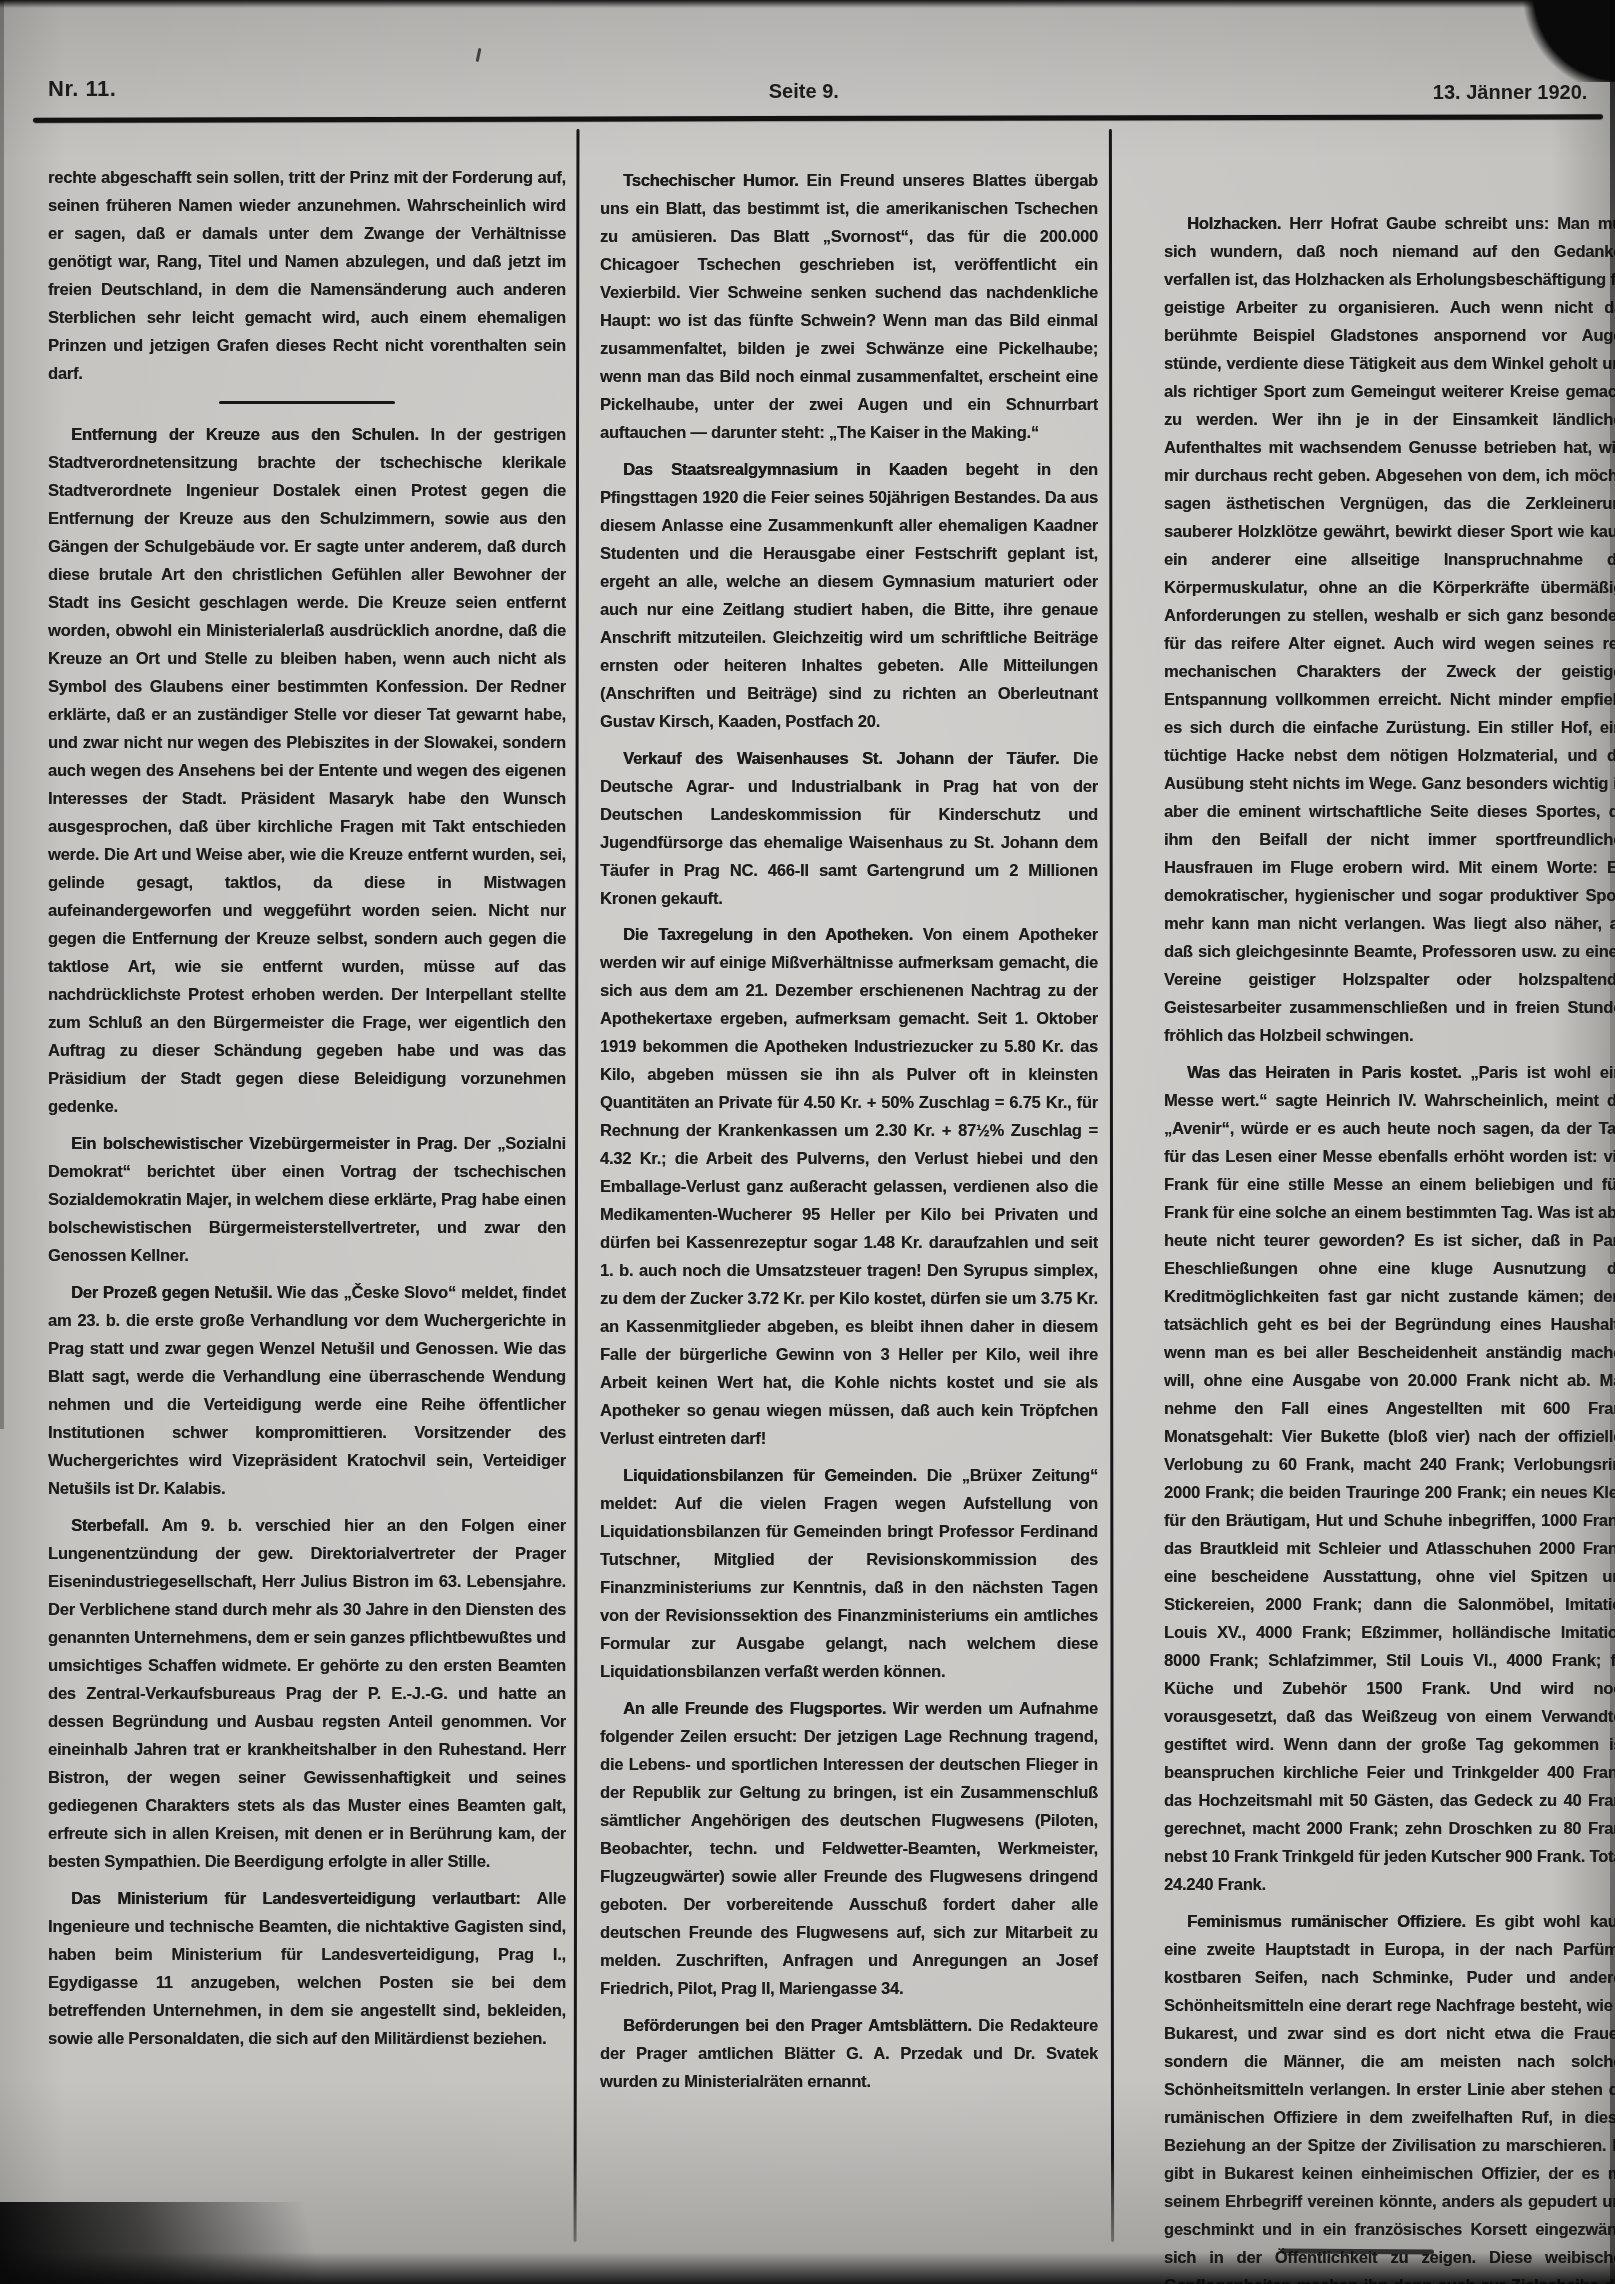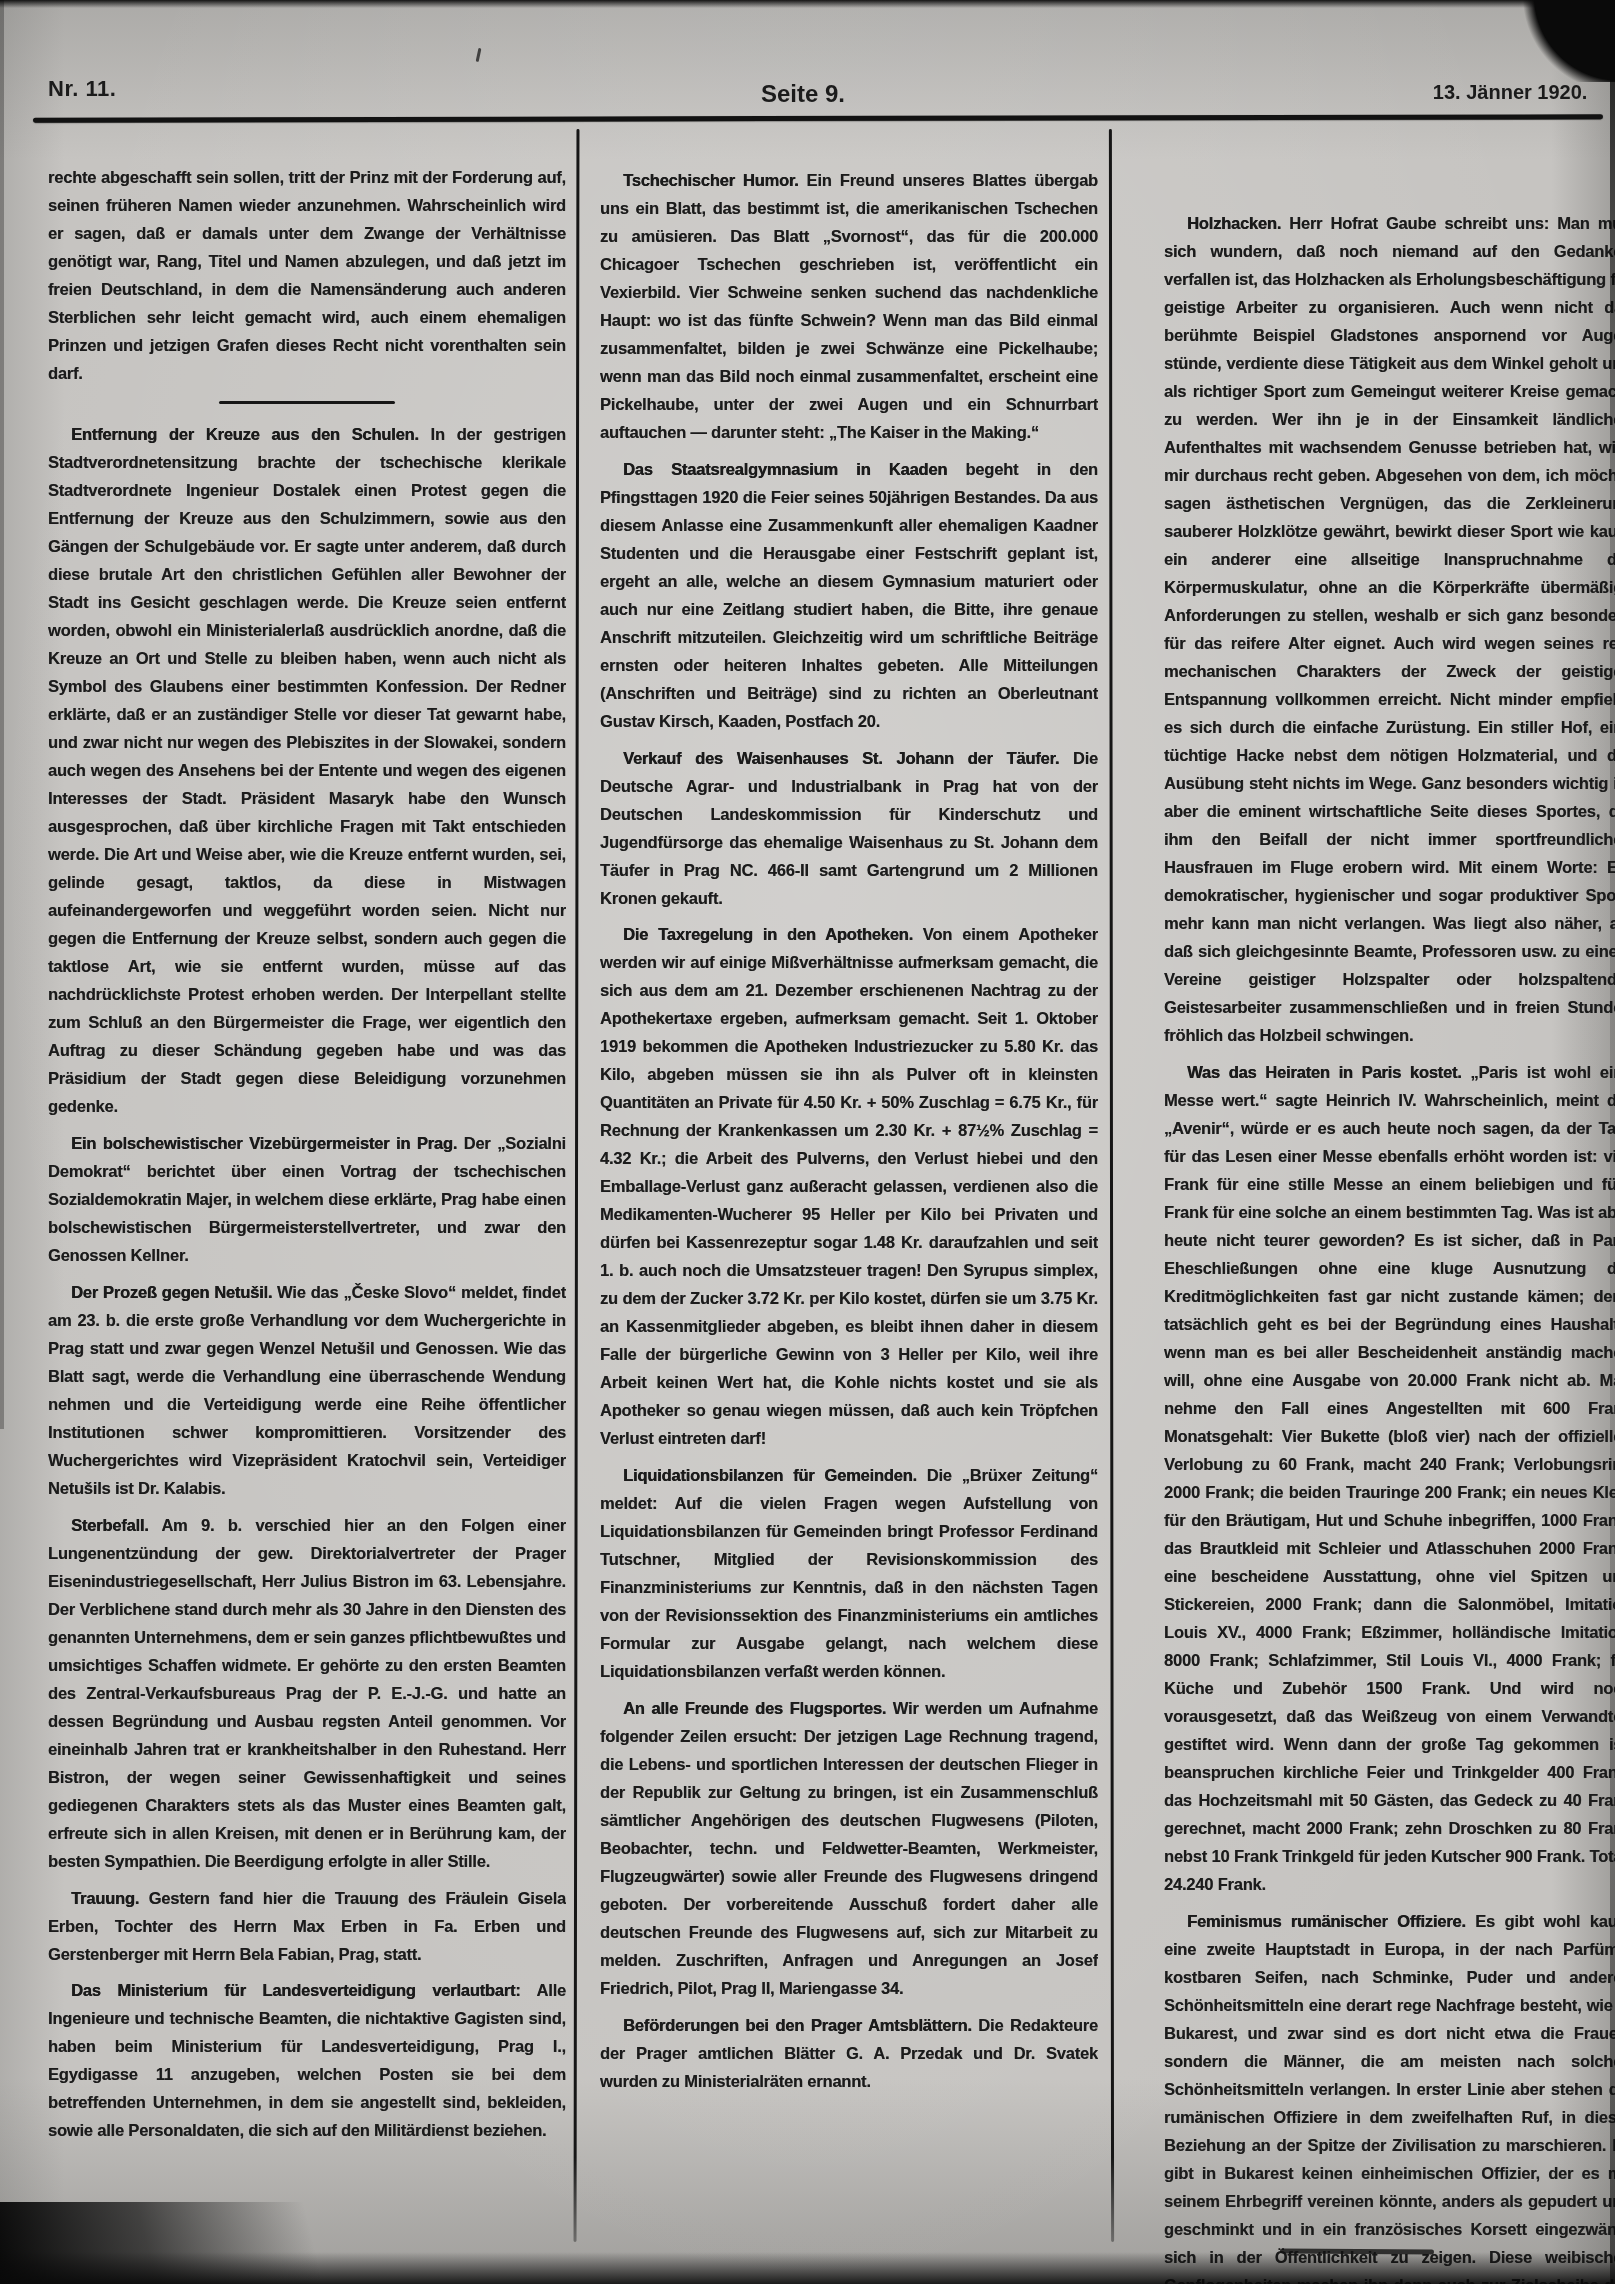--- a/index.html
+++ b/index.html
@@ -11,21 +11,21 @@
     background-image:
       radial-gradient(ellipse at 50% 38%, rgba(255,255,255,0.20), rgba(255,255,255,0) 72%),
       linear-gradient(to bottom, rgba(110,110,108,0.30), rgba(0,0,0,0) 7%, rgba(0,0,0,0) 91%, rgba(70,70,68,0.30)),
       linear-gradient(to right, rgba(95,95,93,0.22), rgba(0,0,0,0) 4%, rgba(0,0,0,0) 96%, rgba(60,60,58,0.28));
     font-family:Liberation Sans, sans-serif;
     color:#1b1b1b;
   }
   
   .hdr{position:absolute;top:76px;font-weight:bold;white-space:nowrap;}
   #issue{left:48px;font-size:22px;letter-spacing:0.5px;}
-  #pagelabel{left:50%;transform:translateX(-56%);font-size:24px;top:80px;}
+  #pagelabel{left:50%;transform:translateX(-56%);font-size:20px;top:80px;}
   #dateline{right:28.6px;font-size:20px;top:81px;margin-left:29px;}
   #headrule{
     position:absolute;left:33px;top:116px;width:1570px;height:5px;
     background:#121212;border-radius:2.7px;transform:rotate(-0.12deg);
     box-shadow:0 0.5px 1.1px rgba(0,0,0,0.5);
   }
   
   .col{
     position:absolute;top:163px;height:2093px;overflow:hidden;
     font-size:16.5px;line-height:28px;font-weight:700;
@@ -81,21 +81,20 @@
   <div class="vsep" id="vsep1"></div>
   <div class="vsep" id="vsep2"></div>
 
   <div class="col" id="col1">
       <p class="article cont">rechte abgeschafft sein sollen, tritt der Prinz mit der Forderung auf, seinen früheren Namen wieder anzunehmen. Wahrscheinlich wird er sagen, daß er damals unter dem Zwange der Verhältnisse genötigt war, Rang, Titel und Namen abzulegen, und daß jetzt im freien Deutschland, in dem die Namensänderung auch anderen Sterblichen sehr leicht gemacht wird, auch einem ehemaligen Prinzen und jetzigen Grafen dieses Recht nicht vorenthalten sein darf.</p>
       <div class="rule"></div>
       <p class="article"><span class="headline">Entfernung der Kreuze aus den Schulen. </span>In der gestrigen Stadtverordnetensitzung brachte der tschechische klerikale Stadtverordnete Ingenieur Dostalek einen Protest gegen die Entfernung der Kreuze aus den Schulzimmern, sowie aus den Gängen der Schulgebäude vor. Er sagte unter anderem, daß durch diese brutale Art den christlichen Gefühlen aller Bewohner der Stadt ins Gesicht geschlagen werde. Die Kreuze seien entfernt worden, obwohl ein Ministerialerlaß ausdrücklich anordne, daß die Kreuze an Ort und Stelle zu bleiben haben, wenn auch nicht als Symbol des Glaubens einer bestimmten Konfession. Der Redner erklärte, daß er an zuständiger Stelle vor dieser Tat gewarnt habe, und zwar nicht nur wegen des Plebiszites in der Slowakei, sondern auch wegen des Ansehens bei der Entente und wegen des eigenen Interesses der Stadt. Präsident Masaryk habe den Wunsch ausgesprochen, daß über kirchliche Fragen mit Takt entschieden werde. Die Art und Weise aber, wie die Kreuze entfernt wurden, sei, gelinde gesagt, taktlos, da diese in Mistwagen aufeinandergeworfen und weggeführt worden seien. Nicht nur gegen die Entfernung der Kreuze selbst, sondern auch gegen die taktlose Art, wie sie entfernt wurden, müsse auf das nachdrücklichste Protest erhoben werden. Der Interpellant stellte zum Schluß an den Bürgermeister die Frage, wer eigentlich den Auftrag zu dieser Schändung gegeben habe und was das Präsidium der Stadt gegen diese Beleidigung vorzunehmen gedenke.</p>
       <p class="article"><span class="headline">Ein bolschewistischer Vizebürgermeister in Prag. </span>Der „Sozialni Demokrat“ berichtet über einen Vortrag der tschechischen Sozialdemokratin Majer, in welchem diese erklärte, Prag habe einen bolschewistischen Bürgermeisterstellvertreter, und zwar den Genossen Kellner.</p>
       <p class="article"><span class="headline">Der Prozeß gegen Netušil. </span>Wie das „Česke Slovo“ meldet, findet am 23. b. die erste große Verhandlung vor dem Wuchergerichte in Prag statt und zwar gegen Wenzel Netušil und Genossen. Wie das Blatt sagt, werde die Verhandlung eine überraschende Wendung nehmen und die Verteidigung werde eine Reihe öffentlicher Institutionen schwer kompromittieren. Vorsitzender des Wuchergerichtes wird Vizepräsident Kratochvil sein, Verteidiger Netušils ist Dr. Kalabis.</p>
       <p class="article"><span class="headline">Sterbefall. </span>Am 9. b. verschied hier an den Folgen einer Lungenentzündung der gew. Direktorialvertreter der Prager Eisenindustriegesellschaft, Herr Julius Bistron im 63. Lebensjahre. Der Verblichene stand durch mehr als 30 Jahre in den Diensten des genannten Unternehmens, dem er sein ganzes pflichtbewußtes und umsichtiges Schaffen widmete. Er gehörte zu den ersten Beamten des Zentral-Verkaufsbureaus Prag der P. E.-J.-G. und hatte an dessen Begründung und Ausbau regsten Anteil genommen. Vor eineinhalb Jahren trat er krankheitshalber in den Ruhestand. Herr Bistron, der wegen seiner Gewissenhaftigkeit und seines gediegenen Charakters stets als das Muster eines Beamten galt, erfreute sich in allen Kreisen, mit denen er in Berührung kam, der besten Sympathien. Die Beerdigung erfolgte in aller Stille.</p>
-      <p class="article"><span class="headline">Trauung. </span>Gestern fand hier die Trauung des Fräulein Gisela Erben, Tochter des Herrn Max Erben in Fa. Erben und Gerstenberger mit Herrn Bela Fabian, Prag, statt.</p>
       <p class="article"><span class="headline">Das Ministerium für Landesverteidigung verlautbart: </span>Alle Ingenieure und technische Beamten, die nichtaktive Gagisten sind, haben beim Ministerium für Landesverteidigung, Prag I., Egydigasse 11 anzugeben, welchen Posten sie bei dem betreffenden Unternehmen, in dem sie angestellt sind, bekleiden, sowie alle Personaldaten, die sich auf den Militärdienst beziehen.</p>
     </div>
   <div class="col" id="col2">
       <p class="article"><span class="headline">Tschechischer Humor. </span>Ein Freund unseres Blattes übergab uns ein Blatt, das bestimmt ist, die amerikanischen Tschechen zu amüsieren. Das Blatt „Svornost“, das für die 200.000 Chicagoer Tschechen geschrieben ist, veröffentlicht ein Vexierbild. Vier Schweine senken suchend das nachdenkliche Haupt: wo ist das fünfte Schwein? Wenn man das Bild einmal zusammenfaltet, bilden je zwei Schwänze eine Pickelhaube; wenn man das Bild noch einmal zusammenfaltet, erscheint eine Pickelhaube, unter der zwei Augen und ein Schnurrbart auftauchen — darunter steht: „The Kaiser in the Making.“</p>
       <p class="article"><span class="headline">Das Staatsrealgymnasium in Kaaden </span>begeht in den Pfingsttagen 1920 die Feier seines 50jährigen Bestandes. Da aus diesem Anlasse eine Zusammenkunft aller ehemaligen Kaadner Studenten und die Herausgabe einer Festschrift geplant ist, ergeht an alle, welche an diesem Gymnasium maturiert oder auch nur eine Zeitlang studiert haben, die Bitte, ihre genaue Anschrift mitzuteilen. Gleichzeitig wird um schriftliche Beiträge ernsten oder heiteren Inhaltes gebeten. Alle Mitteilungen (Anschriften und Beiträge) sind zu richten an Oberleutnant Gustav Kirsch, Kaaden, Postfach 20.</p>
       <p class="article"><span class="headline">Verkauf des Waisenhauses St. Johann der Täufer. </span>Die Deutsche Agrar- und Industrialbank in Prag hat von der Deutschen Landeskommission für Kinderschutz und Jugendfürsorge das ehemalige Waisenhaus zu St. Johann dem Täufer in Prag NC. 466-II samt Gartengrund um 2 Millionen Kronen gekauft.</p>
       <p class="article"><span class="headline">Die Taxregelung in den Apotheken. </span>Von einem Apotheker werden wir auf einige Mißverhältnisse aufmerksam gemacht, die sich aus dem am 21. Dezember erschienenen Nachtrag zu der Apothekertaxe ergeben, aufmerksam gemacht. Seit 1. Oktober 1919 bekommen die Apotheken Industriezucker zu 5.80 Kr. das Kilo, abgeben müssen sie ihn als Pulver oft in kleinsten Quantitäten an Private für 4.50 Kr. + 50% Zuschlag = 6.75 Kr., für Rechnung der Krankenkassen um 2.30 Kr. + 87½% Zuschlag = 4.32 Kr.; die Arbeit des Pulverns, den Verlust hiebei und den Emballage-Verlust ganz außeracht gelassen, verdienen also die Medikamenten-Wucherer 95 Heller per Kilo bei Privaten und dürfen bei Kassenrezeptur sogar 1.48 Kr. daraufzahlen und seit 1. b. auch noch die Umsatzsteuer tragen! Den Syrupus simplex, zu dem der Zucker 3.72 Kr. per Kilo kostet, dürfen sie um 3.75 Kr. an Kassenmitglieder abgeben, es bleibt ihnen daher in diesem Falle der bürgerliche Gewinn von 3 Heller per Kilo, weil ihre Arbeit keinen Wert hat, die Kohle nichts kostet und sie als Apotheker so genau wiegen müssen, daß auch kein Tröpfchen Verlust eintreten darf!</p>
       <p class="article"><span class="headline">Liquidationsbilanzen für Gemeinden. </span>Die „Brüxer Zeitung“ meldet: Auf die vielen Fragen wegen Aufstellung von Liquidationsbilanzen für Gemeinden bringt Professor Ferdinand Tutschner, Mitglied der Revisionskommission des Finanzministeriums zur Kenntnis, daß in den nächsten Tagen von der Revisionssektion des Finanzministeriums ein amtliches Formular zur Ausgabe gelangt, nach welchem diese Liquidationsbilanzen verfaßt werden können.</p>
       <p class="article"><span class="headline">An alle Freunde des Flugsportes. </span>Wir werden um Aufnahme folgender Zeilen ersucht: Der jetzigen Lage Rechnung tragend, die Lebens- und sportlichen Interessen der deutschen Flieger in der Republik zur Geltung zu bringen, ist ein Zusammenschluß sämtlicher Angehörigen des deutschen Flugwesens (Piloten, Beobachter, techn. und Feldwetter-Beamten, Werkmeister, Flugzeugwärter) sowie aller Freunde des Flugwesens dringend geboten. Der vorbereitende Ausschuß fordert daher alle deutschen Freunde des Flugwesens auf, sich zur Mitarbeit zu melden. Zuschriften, Anfragen und Anregungen an Josef Friedrich, Pilot, Prag II, Mariengasse 34.</p>
       <p class="article"><span class="headline">Beförderungen bei den Prager Amtsblättern. </span>Die Redakteure der Prager amtlichen Blätter G. A. Przedak und Dr. Svatek wurden zu Ministerialräten ernannt.</p>

